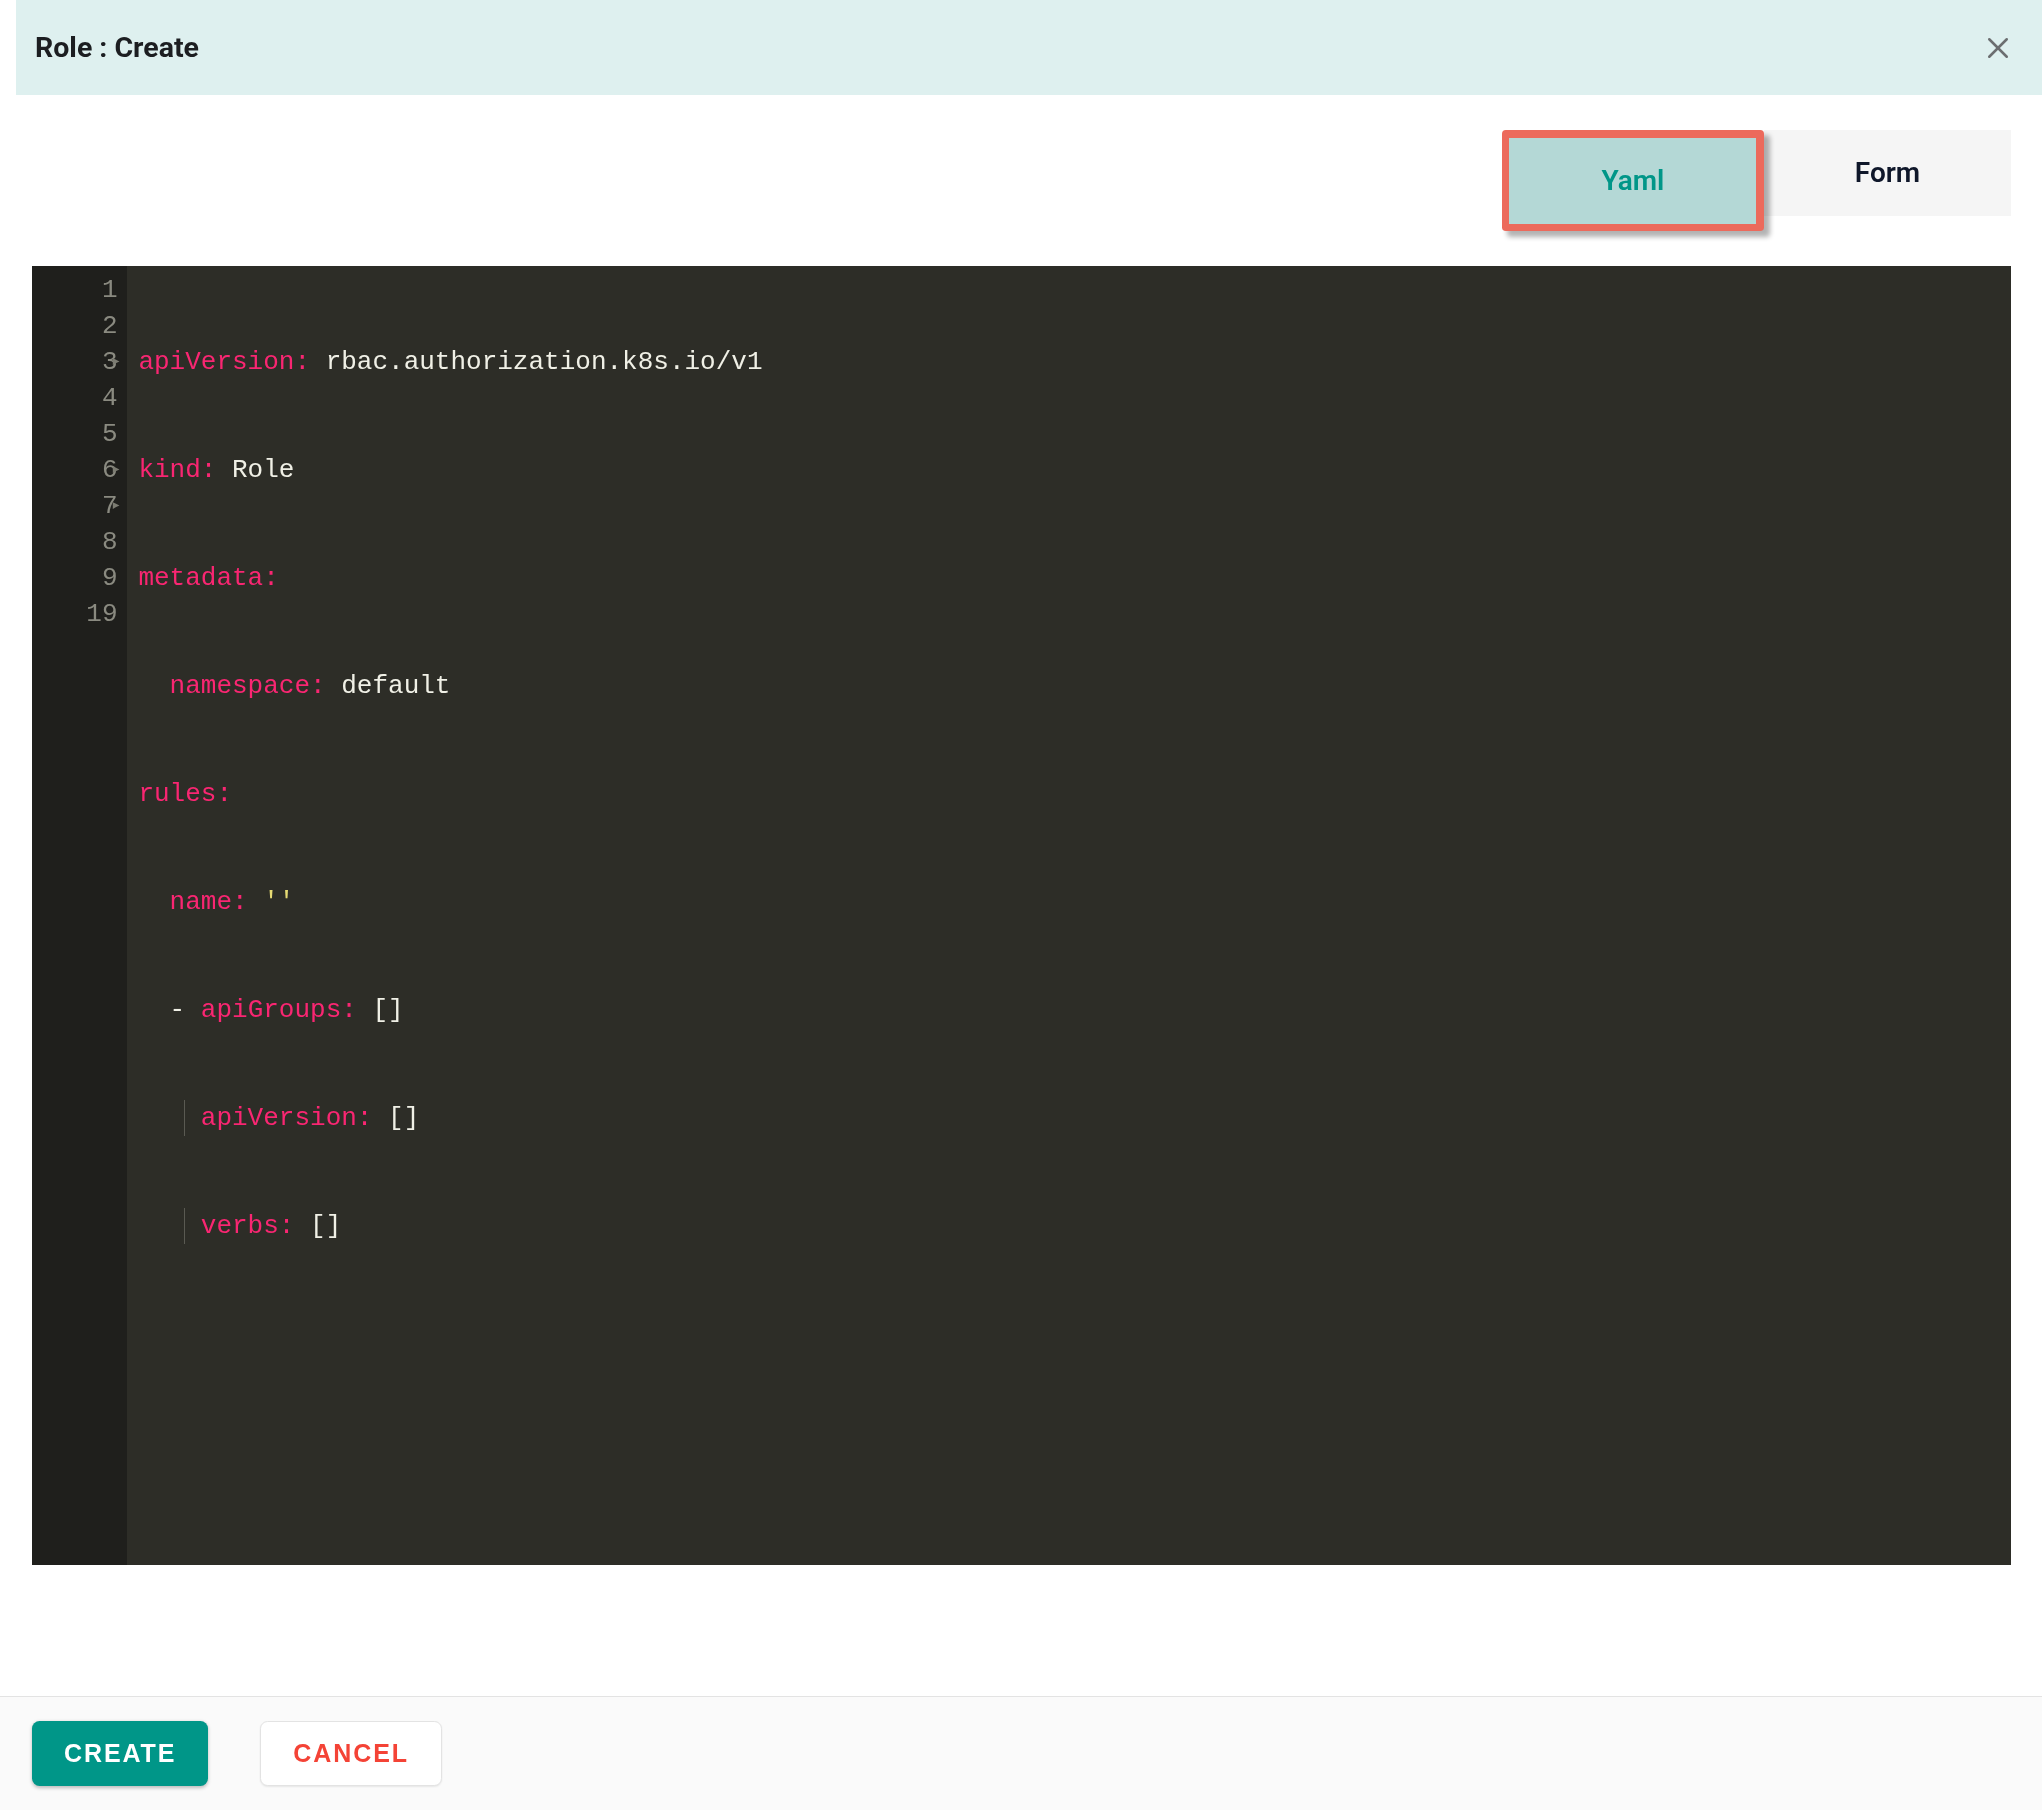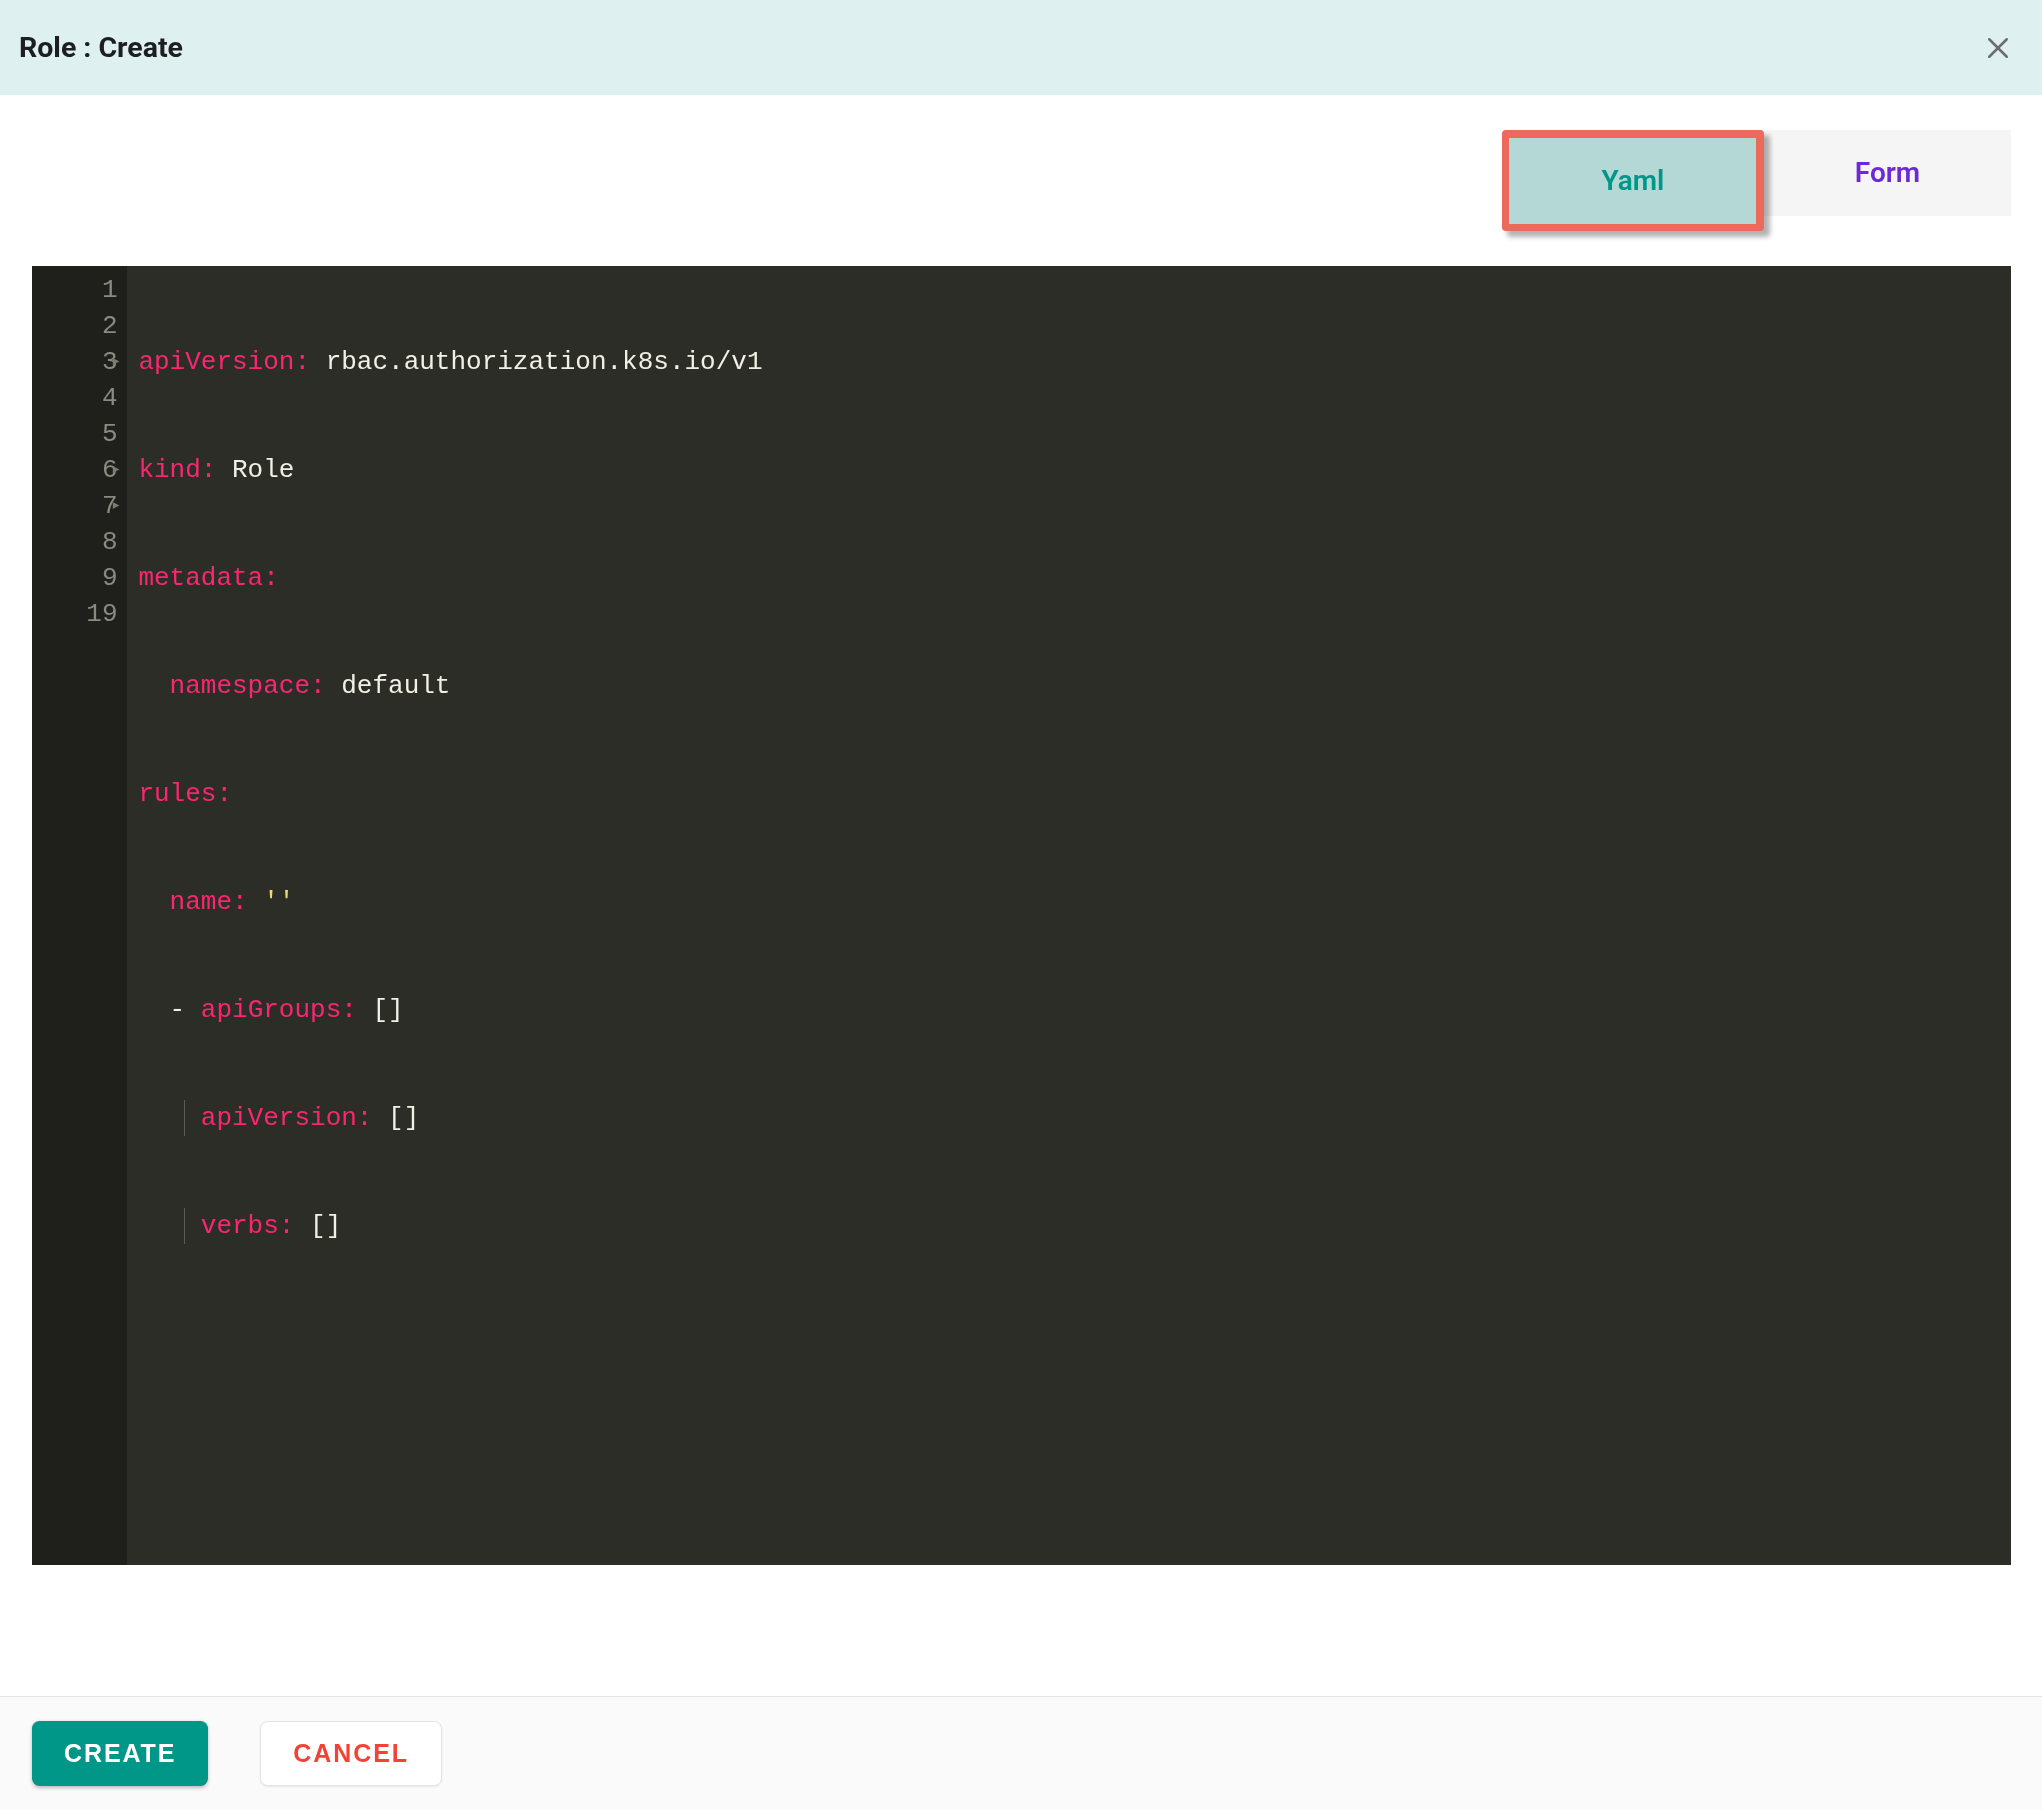--- a/index.html
+++ b/index.html
@@ -12,20 +12,21 @@
   }
 
   
   .header-bar {
     height: 95px;
     background: #def0ef;
     display: flex;
     align-items: center;
     justify-content: space-between;
     padding: 0 28.5px 0 19px;
+    margin-left: 16px;
   }
   .header-title {
     font-size: 28.5px;
     font-weight: 700;
     color: #1c1e21;
   }
   .close-x {
     cursor: pointer;
     width: 34px;
     height: 34px;
@@ -62,21 +63,21 @@
     background: #ec6a5c;
     border-radius: 3.8px;
     box-shadow: 5.7px 5.7px 5.7px rgba(0,0,0,0.3);
   }
   .tab-active {
     background: #b4d8d6;
     color: #009688;
   }
   .tab-inactive {
     background: #f5f5f5;
-    color: #6d28d9;
+    color: #0f172a;
   }
 
   
   .editor-wrap {
     margin: 0 32px;
   }
   .editor {
     display: flex;
     background: #2d2d27;
     height: 1299px;

